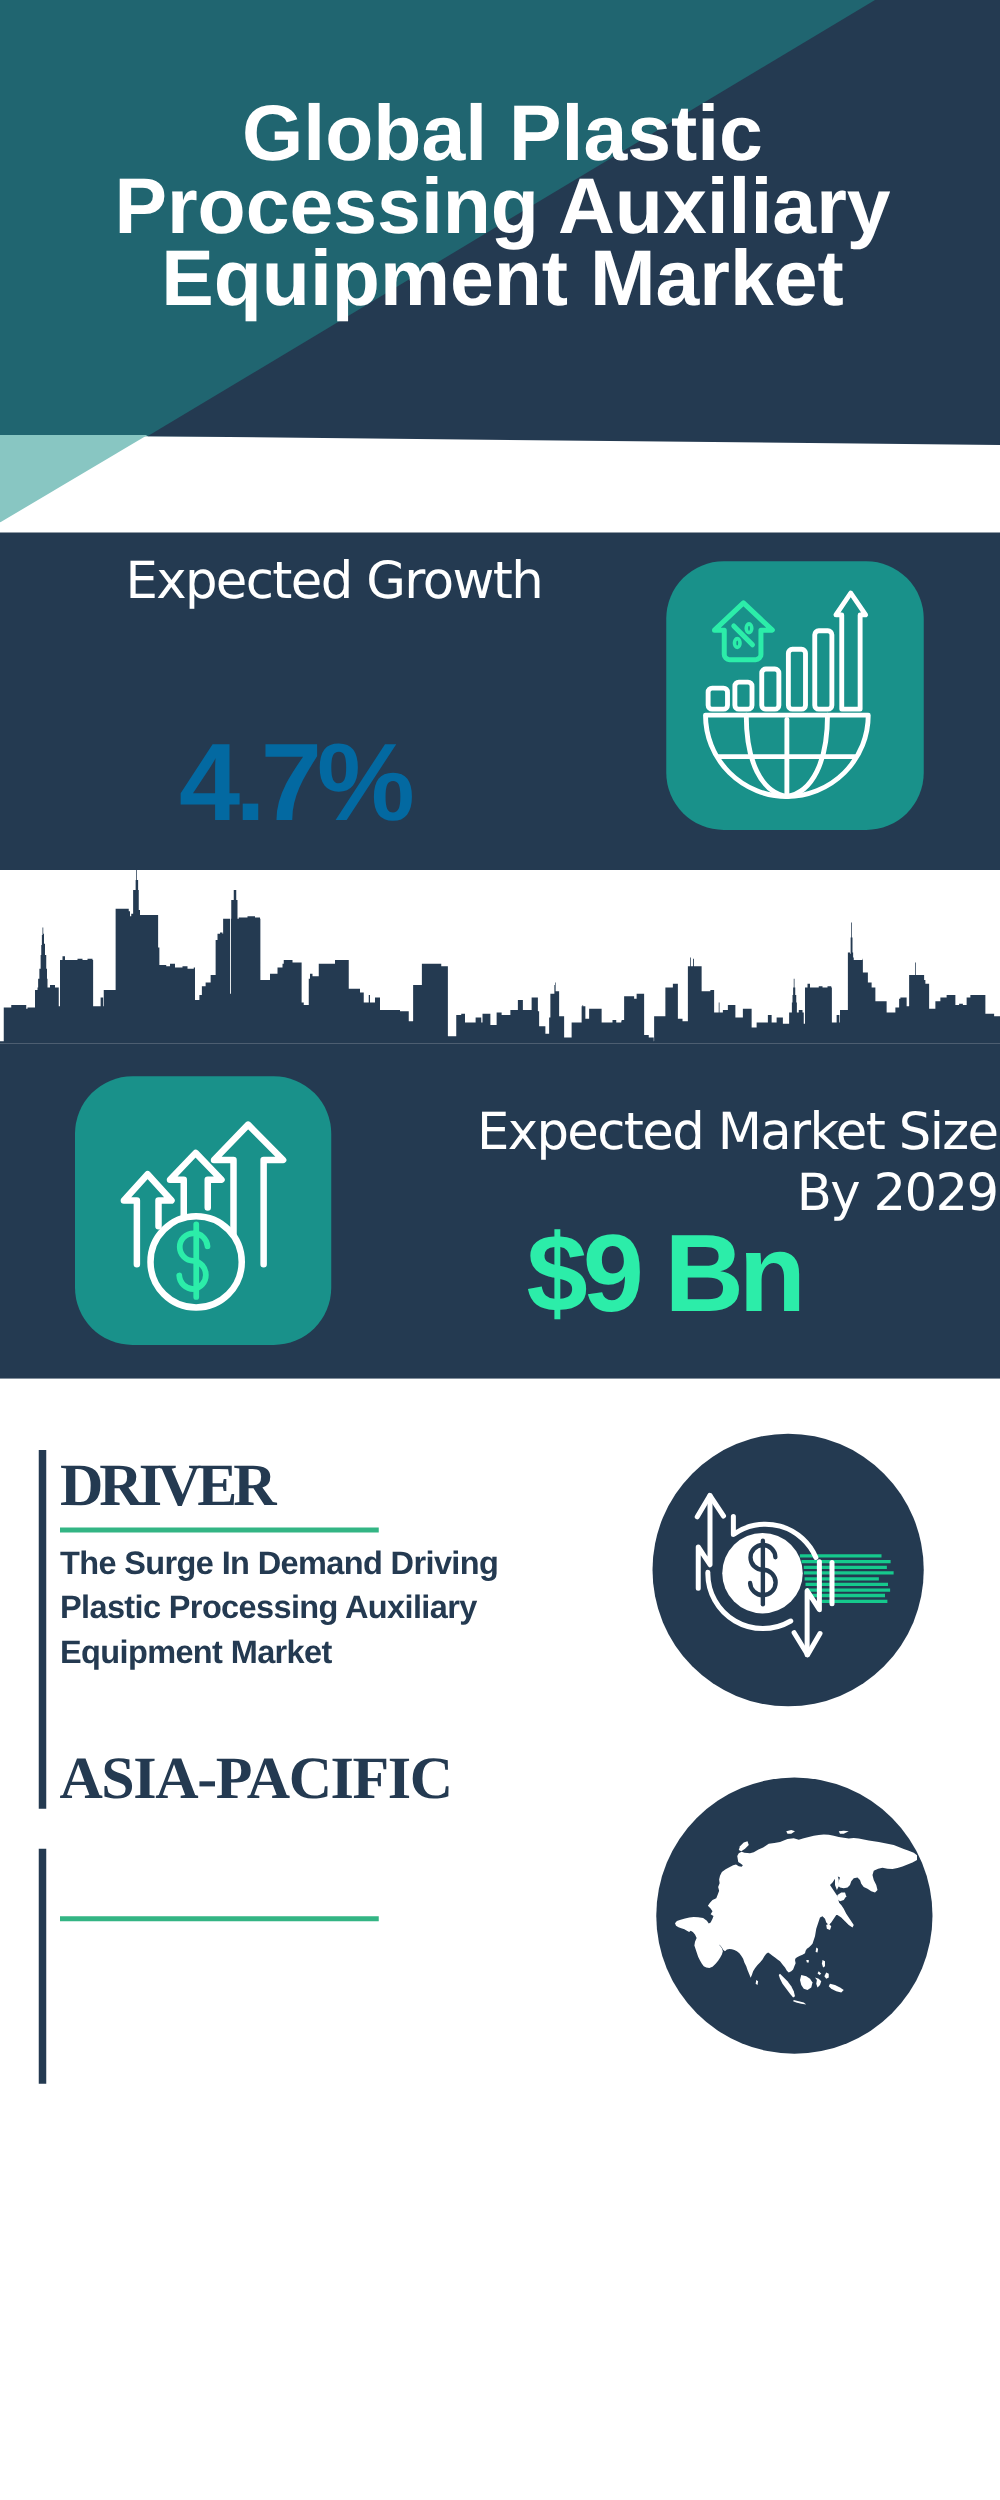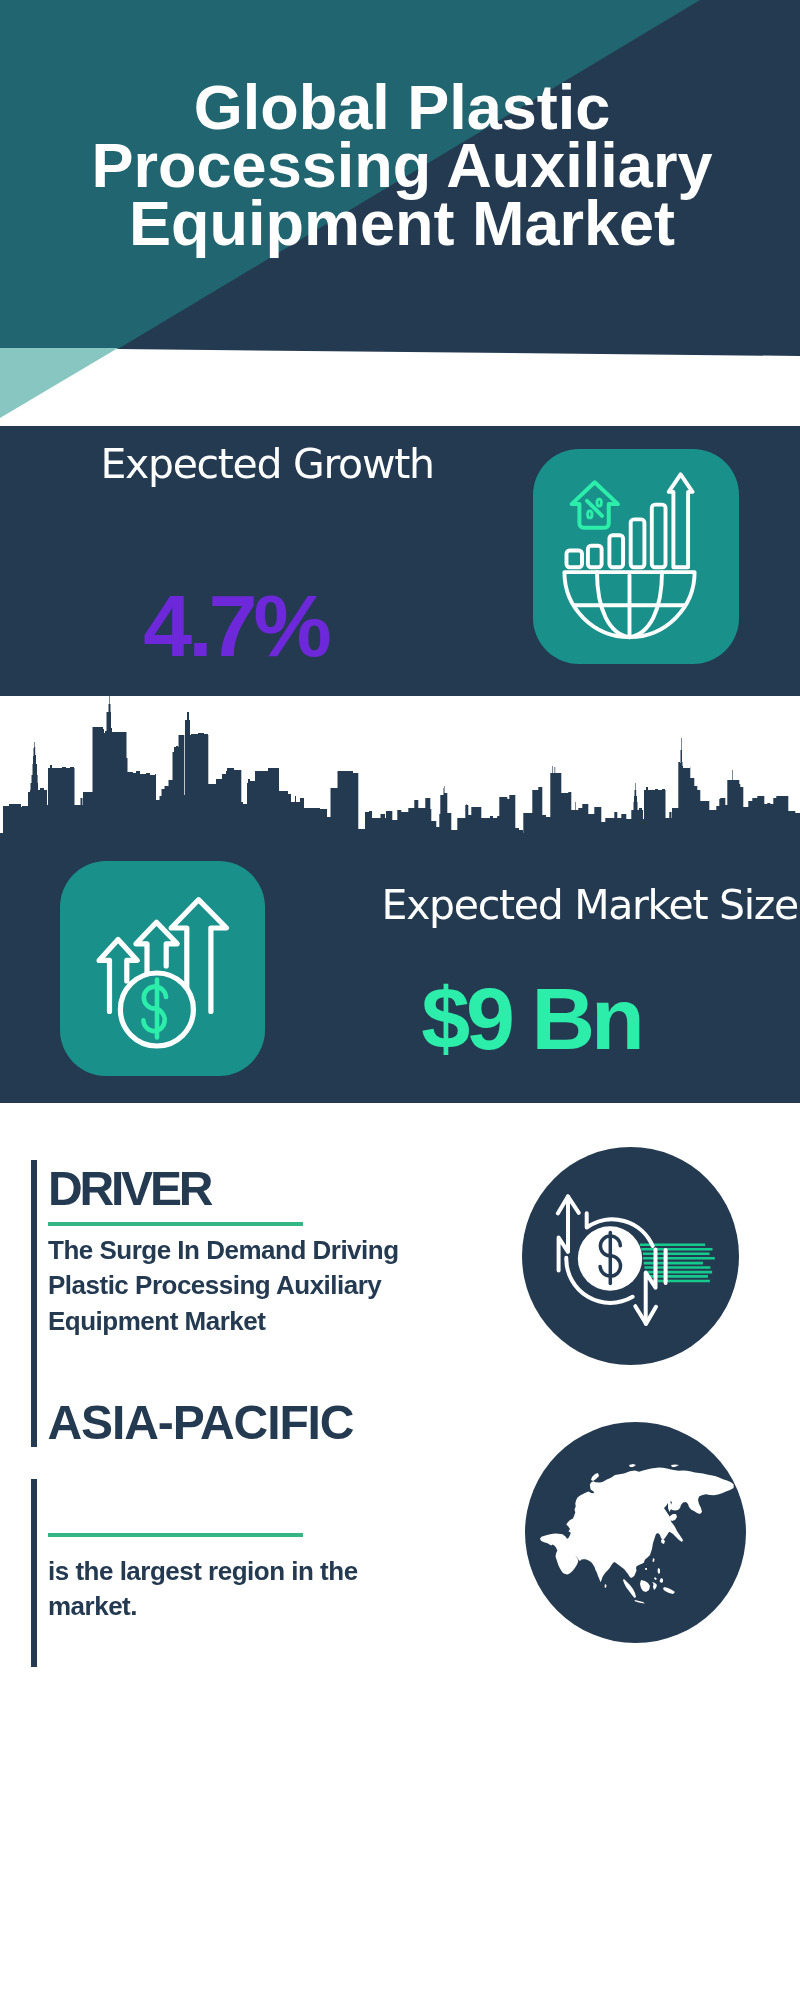--- a/index.html
+++ b/index.html
@@ -11,37 +11,37 @@
   #hdr-navy{left:0;top:0;width:800px;height:356px;background:#243a51;
             clip-path:polygon(700px 0, 800px 0, 800px 356px, 118px 349px);}
   #hdr-lightteal{left:0;top:348px;width:130px;height:72px;background:#88c6c2;
             clip-path:polygon(0 0, 118px 0, 0 70px);}
 
   
   #growth-band{left:0;top:426px;width:800px;height:270px;background:#243a51;}
   #growth-text{position:absolute;left:0;top:440px;width:534px;text-align:center;
     color:#fff;font-family:"DejaVu Sans",sans-serif;font-size:41px;line-height:48.9px;letter-spacing:-1.3px;}
   #growth-value{position:absolute;left:0;top:582px;width:471px;text-align:center;
-    color:#6d28d9;font-family:"Liberation Sans",sans-serif;font-weight:bold;font-size:88px;line-height:88px;letter-spacing:-4px;}
+    color:#0369a1;font-family:"Liberation Sans",sans-serif;font-weight:bold;font-size:88px;line-height:88px;letter-spacing:-4px;}
   #growth-icon{left:533px;top:449px;width:206px;height:215px;background:#19918a;border-radius:46px;}
 
   
   #skyline-wrap{left:0;top:696px;width:800px;height:407px;}
   #skyline-svg{position:absolute;left:0;top:0;}
   #size-text{position:absolute;left:252px;top:881px;width:546px;text-align:right;
     color:#fff;font-family:"DejaVu Sans",sans-serif;font-size:41px;line-height:48.9px;letter-spacing:-1.3px;}
   #size-value{position:absolute;left:258px;top:975px;width:546px;text-align:center;
     color:#2ceda9;font-family:"Liberation Sans",sans-serif;font-weight:bold;font-size:88px;line-height:88px;letter-spacing:-4px;}
   #size-icon{left:60px;top:861px;width:205px;height:215px;background:#19918a;border-radius:46px;}
 
   
   .card-bar{position:absolute;left:31px;width:6px;background:#243a51;}
   #driver-bar{top:1160px;height:287px;}
   #asia-bar{top:1479px;height:188px;}
-  .card-head{position:absolute;color:#243a51;font-family:Liberation Sans, sans-serif;font-weight:bold;
+  .card-head{position:absolute;color:#243a51;font-family:Liberation Serif, serif;font-weight:bold;
     font-size:48px;line-height:48px;white-space:nowrap;}
   .card-rule{position:absolute;left:47.5px;height:4.2px;background:#33b584;}
   .card-body{position:absolute;left:48px;color:#243a51;font-family:"Liberation Sans",sans-serif;
     font-weight:bold;font-size:26px;line-height:35.4px;letter-spacing:-0.5px;}
   #driver-head{left:48px;top:1165px;letter-spacing:-3.2px;}
   #driver-rule{top:1222px;width:255px;}
   #driver-body{top:1233px;}
   #asia-head{left:47.5px;top:1399px;letter-spacing:-1.1px;}
   #asia-rule{top:1533px;width:255px;}
   #asia-body{top:1554px;}
@@ -89,20 +89,21 @@
   </div>
 
   <div class="shape" id="skyline-wrap">
     <svg id="skyline-svg" width="800" height="407" viewBox="0 696 800 407">
       <rect x="0" y="835" width="800" height="268" fill="#243a51"></rect>
       <path d="M0,843H3V816H9V814H21V817H22V816H28V802H30V800H30.5V793H31.5V785H32.5V774H33V766H33.5V758H34V752H34.6V757H35.2V765H36V774H37V785H37.6V793H38V800H40V798H44V800H47V815H48V778H50V775H52V778H62V777H66V778H70V777H74V778H74.5V815H80.5V808H82.5V815H83V802H92.5V737H103V739H104V743H105V741H106.5V722H108.5V714H109V702H109.6V714H110.5V722H111V738H112V742H126.5V768H127.5V782H133V783H136V781H140V784H146V783H150V785H155V784H156V810H159.5V806H161.5V799H164.5V796H168.5V790H172.5V762H174V757H176V756H178V757H178.5V745H184V805H184.7V745H185V730H187V722H189V730H190V745H191V744H198V743H204V744H208V745H208.3V794H216V789H222V784H226V781H227V778H234V780H241.3V812H243V814H247V793H248V789H250V791H255V781H268V778H279V801H288V804H291V812H295V806H296V812H300V808H304V818H320V819H327V827H330.5V798H337.5V781H353V783H358.3V839H365V822H369V821H372V828H380.5V824H385V828H386V821H392.3V830H397.3V820H401.3V822H408.3V818H414.3V810H418.3V818H425.3V808H430.3V819H431.3V831H436.3V837H439.3V824H440.3V805H443.5V798H444V796H444.5V803H447.3V823H451.3V840H457.3V828H465.3V815H466V814H466.5V815H468.3V825H471.3V817H481.3V828H490V826H493V828H497V827H497.3V826H499.3V807H507.3V809H509.3V805H515.3V838H519V840H523V843H523.3V823H532.3V800H538.3V797H542.3V825H546V827H550.3V783H552V776H552.6V783H554.5V777H555.2V783H561.3V803H568.3V802H571.3V820H575V812H575.6V820H578.3V818H582.3V814H588.3V824H594.3V817H601.3V832H605.3V828H614.3V822H617.3V828H621.3V824H626.3V829H631.3V820H633.5V812H634V806H634.5V800H635V793H635.6V800H636.2V806H637V812H637.5V820H639V818H642V820H643V829H644V800H646V797H648V800H655V799H658V800H662V799H665V800H665.5V828H669.3V822H671.5V828H672V818H678.3V772H680V773H680.5V760H681V748H681.6V760H682V772H682.5V776H683V778H690V777H690.3V788H694.3V796H697.3V800H700.3V811H709.3V820H716.3V816H719.3V809H720.3V808H725.3V815H727.3V790H732V780H732.6V790H739.3V794H740.3V797H743.3V817H748.3V811H752.3V808H757.3V806H764.3V814H767.3V813H770.3V814H773.3V808H776.3V806H788.3V821H795.3V823H800V845H0Z" fill="#243a51" transform="translate(0,-10)"></path>
     </svg>
   </div>
   <div id="size-text">
     <div>Expected Market Size</div>
+    <div>By 2029</div>
   </div>
   <div id="size-value">$9 Bn</div>
   <div class="shape" id="size-icon">
     <svg viewBox="0 0 205 215" width="205" height="215">
       <g fill="none" stroke="#ffffff" stroke-width="5.2" stroke-linecap="round" stroke-linejoin="round">
         <path d="M49.5 150.4 V99.4 h-10.4 L58.1 78.4 L77.2 99.4 h-10.4 V120"></path>
         <path d="M87.0 120.0 V82.8 h-11.0 L96.5 61.3 L117.2 82.8 h-11.0 V105"></path>
         <path d="M126.8 150.4 V67.0 h-15.6 L138.5 38.7 L166.5 67.0 h-15.6 V150.4"></path>
       </g>
       <circle cx="96.9" cy="148.5" r="36.5" fill="#19918a" stroke="#ffffff" stroke-width="5.2"></circle>
@@ -153,24 +154,20 @@
         <path d="M133.5 102.4 V140.7 L123.7 125.6 V176.8"></path>
         <path d="M113.3 159.2 L124.1 176.8 L134.0 159.8"></path>
         <path d="M143.6 103.0 V136.0"></path>
       </g>
     </svg>
   </div>
 
   <div class="card-bar" id="asia-bar"></div>
   <div class="card-head" id="asia-head">ASIA-PACIFIC</div>
   <div class="card-rule" id="asia-rule"></div>
-  <div class="card-body" id="asia-body">
-    <div>is the largest region in the</div>
-    <div>market.</div>
-  </div>
   <div class="card-icon" id="asia-icon">
     <svg viewBox="0 0 221 221" width="221" height="221">
         <g fill="#ffffff">
       <path d="M64.8,62.7 66.0,60.5 68.3,59.3 70.5,60.2 75.0,60.5 78.0,59.8 81.8,57.5 85.5,56.0 90.0,53.0 94.5,52.3 99.0,51.5 105.0,49.2 110.0,48.5 114.0,49.7 118.0,48.5 122.0,47.5 126.0,46.5 130.0,46.0 134.0,45.6 138.0,45.8 142.0,46.6 146.0,47.6 150.0,48.2 154.0,48.8 158.0,48.4 162.0,48.8 166.0,49.6 170.0,50.4 174.0,51.0 178.0,51.6 182.0,52.4 186.0,53.2 190.0,54.0 194.0,55.6 198.0,57.2 202.0,58.6 206.0,60.2 208.6,62.2 208.6,66.0 205.0,68.0 201.0,69.6 197.0,71.2 193.0,72.4 189.0,73.2 185.0,73.0 181.0,72.2 177.5,73.0 174.0,74.6 173.0,78.0 174.0,82.0 176.0,86.0 177.0,90.0 175.0,92.0 172.0,91.0 169.0,89.0 166.0,87.5 164.0,85.0 163.0,82.0 161.0,80.0 158.0,80.5 156.0,83.0 155.0,86.0 153.0,88.0 150.0,88.5 147.0,88.0 145.0,86.0 146.0,83.0 147.0,80.0 145.0,79.0 143.0,81.0 141.0,84.0 139.0,86.0 141.0,89.0 143.0,92.0 145.0,95.0 146.0,99.0 147.0,103.0 146.0,107.0 144.0,110.0 142.0,113.0 140.0,116.0 138.0,118.0 136.0,116.0 135.0,113.0 133.0,111.0 131.0,112.0 130.0,115.0 129.0,118.0 128.0,121.0 127.5,124.0 127.0,127.0 126.0,130.0 125.0,133.0 123.5,134.5 122.0,136.0 120.5,137.0 119.5,138.5 119.0,140.5 117.0,141.8 115.0,142.6 113.0,143.5 111.5,144.5 111.0,146.0 111.5,148.5 110.5,151.0 109.5,153.5 108.0,155.0 106.0,156.0 104.5,154.5 103.0,152.0 101.0,149.5 99.0,147.0 97.0,145.5 95.0,144.0 93.0,142.5 91.0,141.0 89.5,140.0 88.0,141.0 86.5,143.0 85.0,145.5 83.0,148.0 81.0,150.0 79.0,152.5 77.5,155.0 76.5,158.0 75.5,160.2 74.5,157.5 73.0,154.0 72.0,151.0 70.5,148.0 69.5,145.0 68.0,142.5 66.5,140.5 64.5,139.0 62.5,138.0 60.5,137.3 58.5,137.2 56.5,137.5 55.0,139.0 53.5,137.8 52.5,136.0 51.0,134.2 49.0,133.0 47.0,132.4 45.5,133.8 44.0,135.4 42.5,134.0 41.5,131.6 42.0,130.0 43.5,129.3 45.0,130.0 47.0,131.0 49.0,132.5 51.0,134.5 52.5,136.6 53.3,139.0 52.5,141.5 51.2,144.0 49.5,146.6 47.5,149.0 45.0,151.3 42.5,152.4 40.0,152.0 38.0,151.0 36.5,149.0 35.0,146.4 33.5,143.4 32.5,140.4 31.5,137.4 30.5,134.4 31.0,131.4 32.3,128.4 31.0,125.5 29.3,123.5 27.5,122.5 26.3,123.5 24.5,122.5 22.5,121.3 20.0,120.5 17.8,119.8 15.8,118.5 15.0,116.5 16.5,114.8 19.5,113.8 23.0,112.7 26.5,111.9 30.0,111.5 33.5,111.8 37.5,112.3 40.5,114.5 42.0,116.8 43.5,116.0 45.0,113.0 45.8,110.8 43.5,109.3 45.0,107.0 43.5,104.8 41.3,102.5 42.8,100.3 45.0,98.0 48.0,96.5 49.2,93.5 50.3,90.5 49.5,87.5 50.7,84.5 50.3,81.5 51.0,78.5 52.5,75.5 55.5,73.3 58.5,71.8 61.5,70.2 63.8,69.5 66.0,71.0 68.3,71.3 69.3,70.2 67.5,68.8 65.6,67.6 Z"></path>
       <path d="M141.0,108.0 143.0,105.0 144.0,102.0 146.0,100.0 148.0,102.0 150.0,105.0 152.0,109.0 154.0,112.0 156.0,115.0 158.0,118.0 157.0,120.0 154.0,118.0 151.0,115.0 148.0,112.0 145.0,110.0 142.5,110.0 Z"></path>
       <path d="M145.0,94.0 148.0,92.0 151.0,92.0 152.0,95.0 150.0,98.0 147.0,99.0 144.5,97.0 Z"></path>
       <path d="M136.0,118.0 138.0,117.0 140.0,119.0 139.0,122.0 136.5,121.0 Z"></path>
       <path d="M143.0,80.0 145.0,78.0 146.0,82.0 146.0,87.0 144.5,90.0 143.0,86.0 Z"></path>
       <path d="M128.0,136.0 129.5,137.0 129.0,140.0 127.5,139.5 Z"></path>
       <path d="M133.0,146.0 135.0,147.0 135.0,151.0 133.5,152.0 132.5,149.0 Z"></path>

